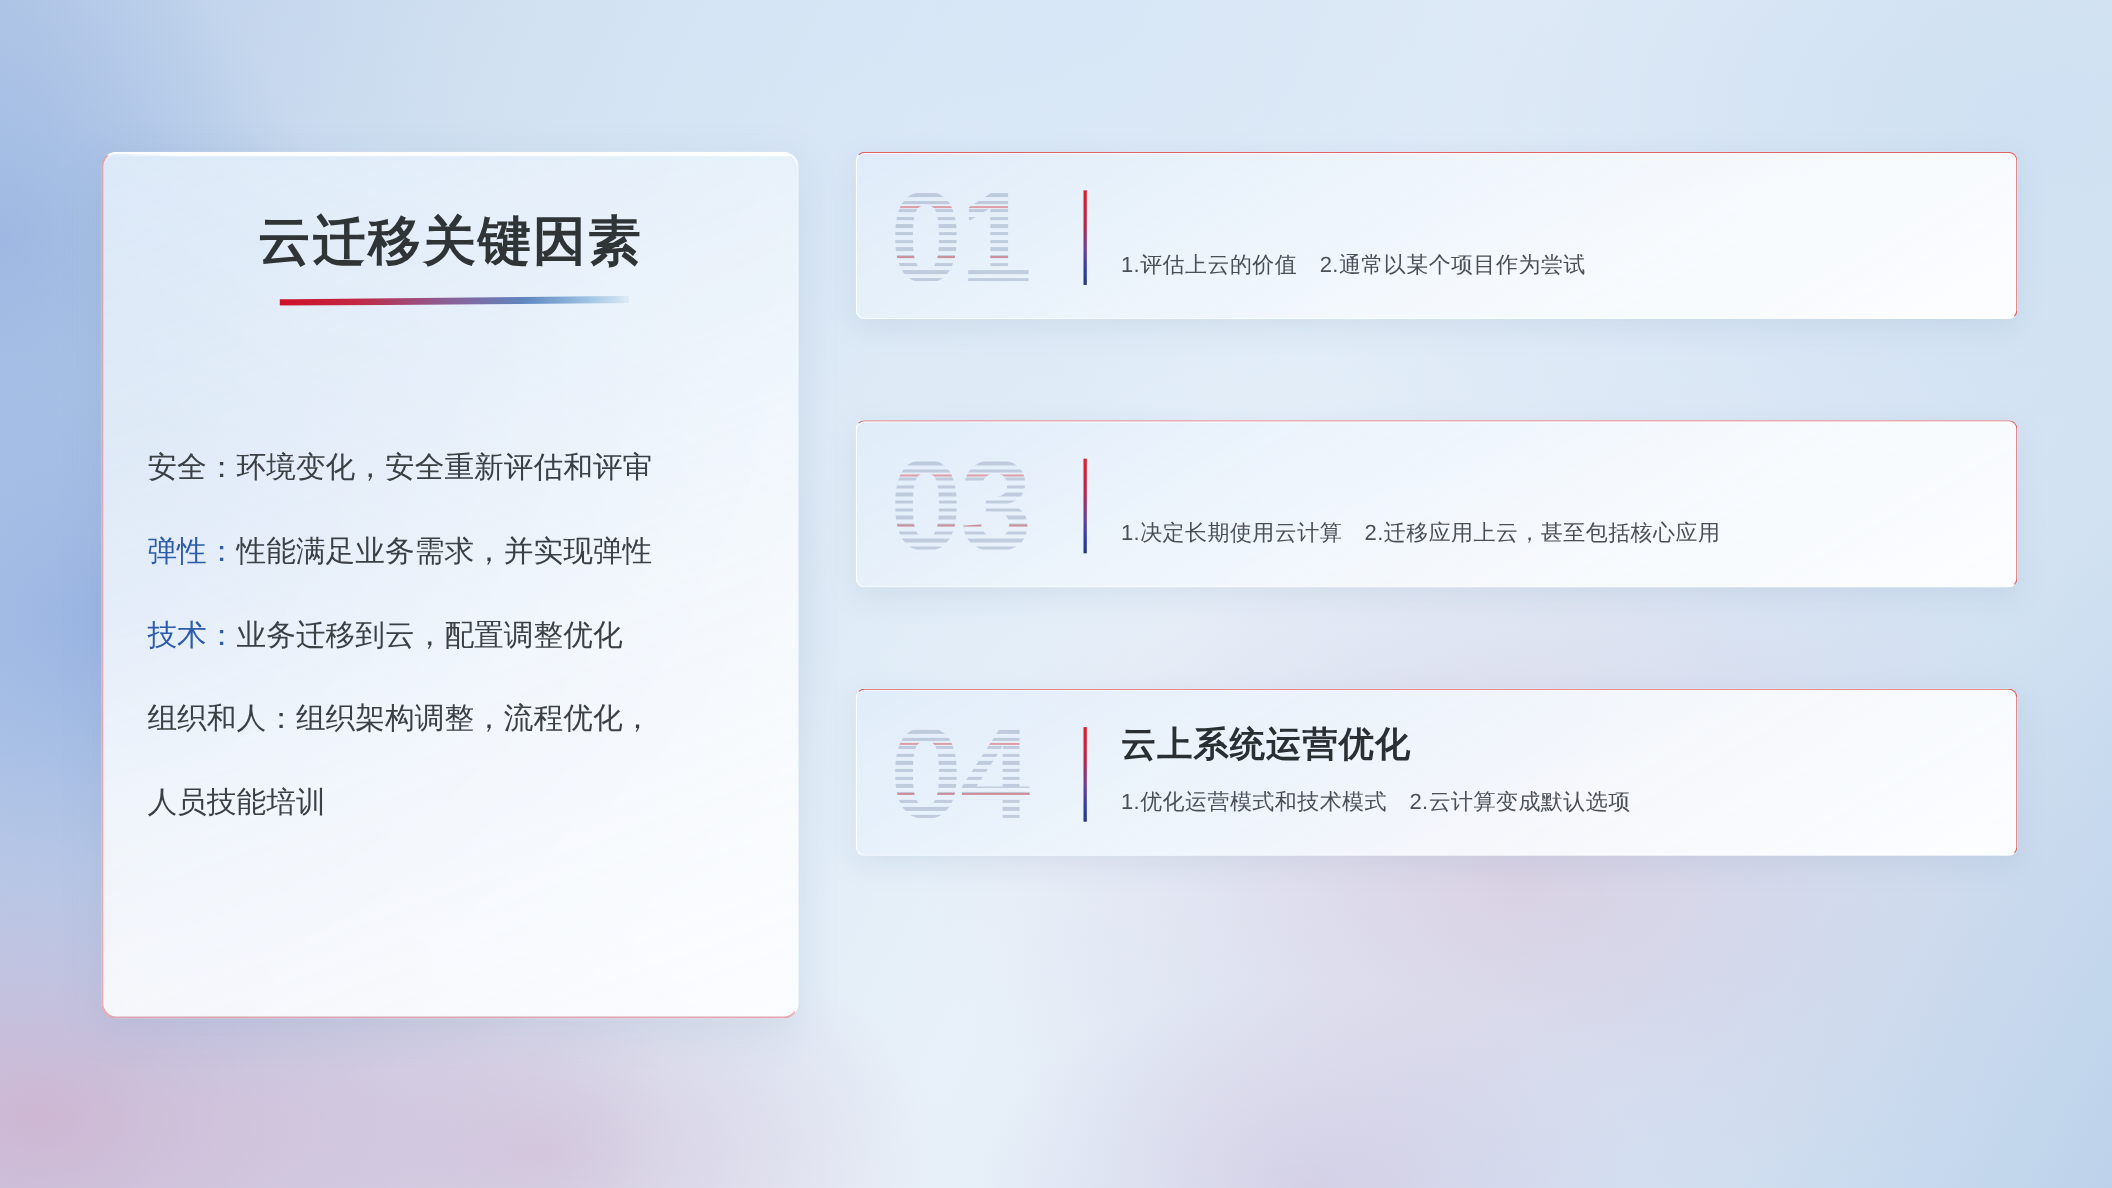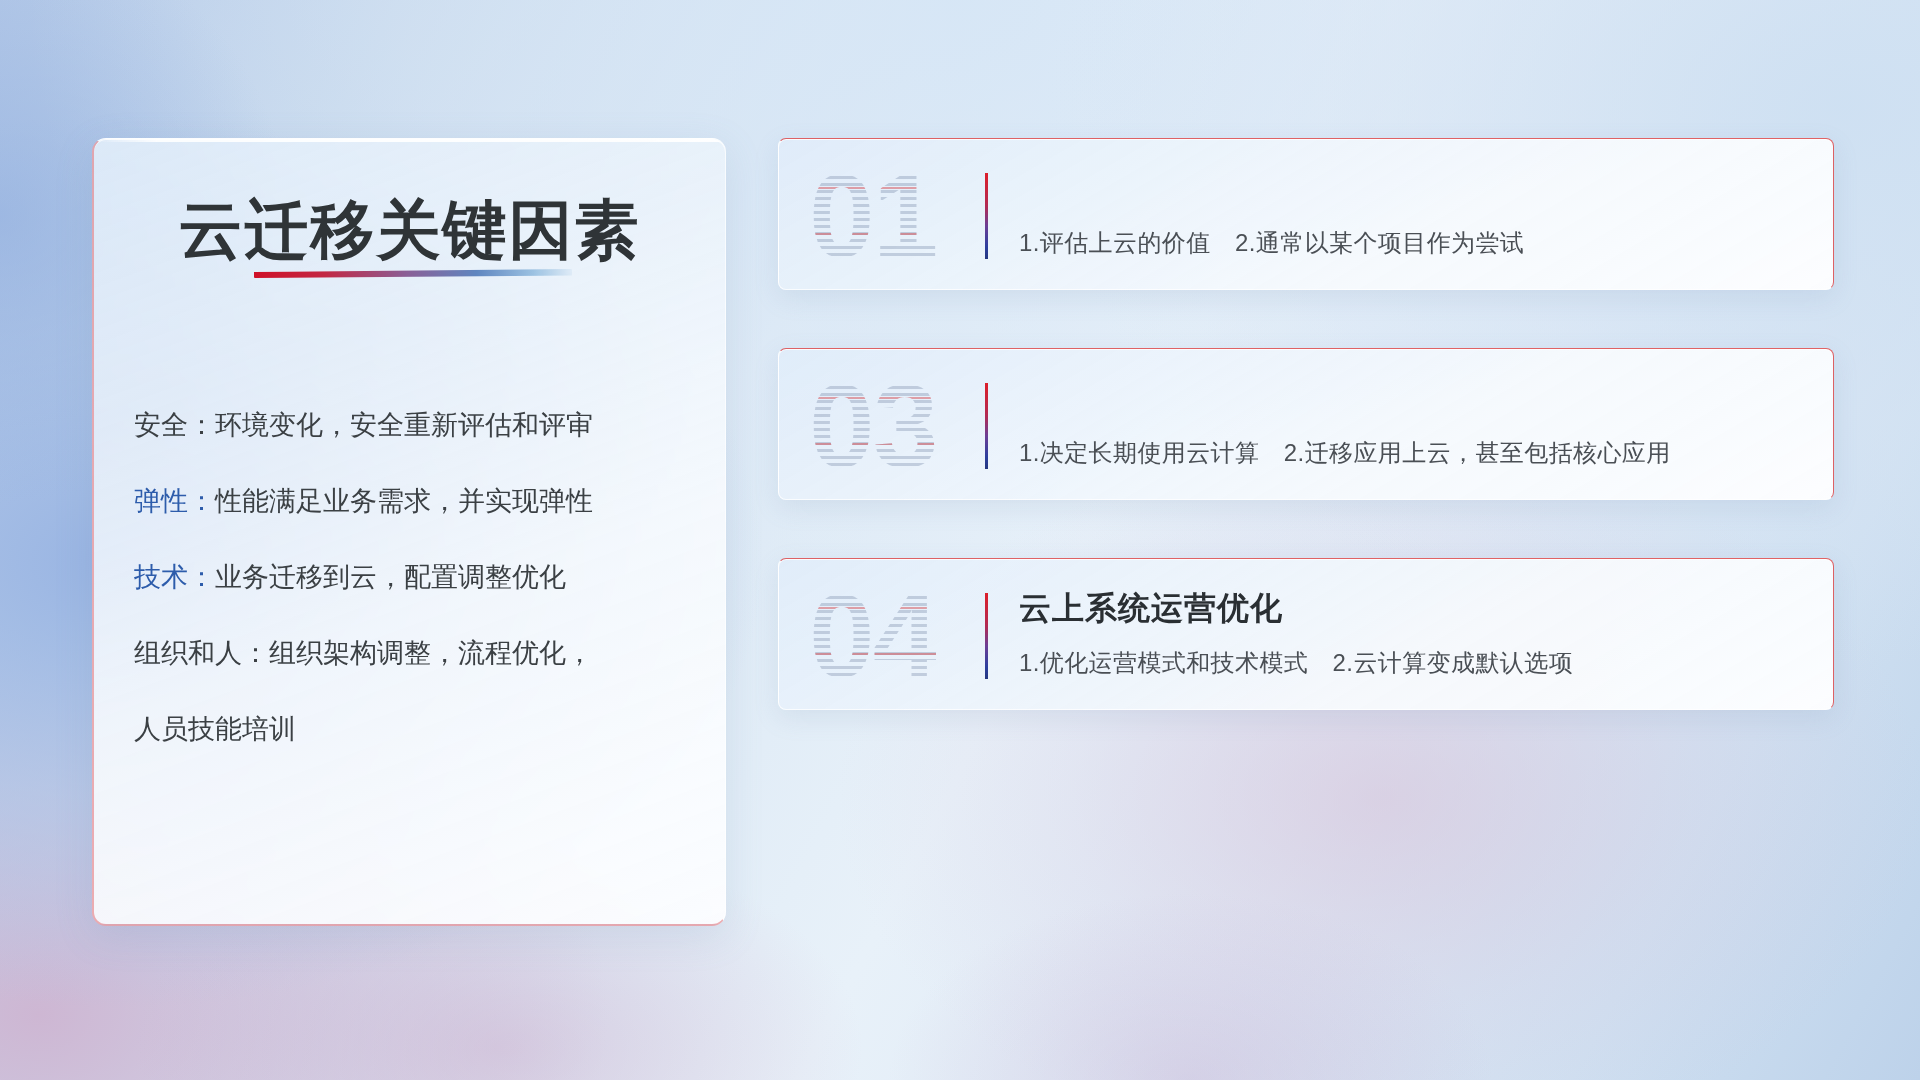--- a/index.html
+++ b/index.html
@@ -41,41 +41,41 @@
     backdrop-filter:blur(2px);
     overflow:hidden;
   }
   #left-panel::before{
     content:""; position:absolute; left:0; top:0; width:100%; height:3px;
     background:linear-gradient(90deg, rgba(224,108,116,0.0) 0%, rgba(255,255,255,0.9) 10%, rgba(255,255,255,0.9) 100%);
   }
   #panel-title{
     position:absolute; left:0; right:0; top:48px;
     text-align:center;
-    font-size:64px; font-weight:700; color:#2f3437; letter-spacing:2px;
+    font-size:48px; font-weight:700; color:#2f3437; letter-spacing:2px;
   }
   #title-underline{
     position:absolute; left:160px; top:130px; width:318px; height:9px;
     border-radius:1px;
     background:linear-gradient(90deg,#cf1028 0%,#c32743 22%,#8a5f96 48%,#5f86c0 70%,#9cc2e2 88%,rgba(190,215,236,0.25) 100%);
     clip-path:polygon(0 34%,100% 0,100% 72%,0 100%);
   }
   #factor-list{
     position:absolute; left:40px; top:248px; right:26px;
   }
   .factor-row{
     font-size:27px; line-height:76px; color:#3b4044; white-space:nowrap;
   }
   .factor-key{ color:#2d5cab; }
   .factor-key.neutral{ color:#3b4044; }
 
   
   #cards{ position:absolute; left:778px; top:138px; width:1056px; }
   .card{
-    position:relative; height:152px; margin-bottom:58px;
+    position:relative; height:152px; margin-bottom:92px;
     border-radius:8px;
     background:linear-gradient(150deg, rgba(224,236,249,0.92) 0%, rgba(236,244,252,0.88) 30%, rgba(247,250,253,0.93) 62%, rgba(253,254,255,0.97) 100%);
     border:1px solid rgba(255,255,255,0.8);
     border-top:1.6px solid rgba(219,72,74,0.85);
     border-right:1.6px solid rgba(219,72,74,0.85);
     box-shadow:0 8px 26px rgba(110,140,180,0.14), inset 0 1px 0 rgba(255,255,255,0.85);
     overflow:hidden;
   }
   .card:last-child{ margin-bottom:12px; }
   .card-num{
@@ -109,21 +109,21 @@
   .card-accent{
     position:absolute; left:206px; top:34px; width:3px; height:86px;
     background:linear-gradient(180deg,#dc1f2a 0%,#b32a52 38%,#6a3f96 62%,#2c3f9e 86%,#24377f 100%);
   }
   .card-title{
     position:absolute; left:240px; top:28px;
     font-size:32px; font-weight:700; color:#2a2f33; letter-spacing:1px;
   }
   .card-desc{
     position:absolute; left:240px; top:88px;
-    font-size:24px; color:#4a4f55; letter-spacing:0.4px; white-space:nowrap;
+    font-size:20px; color:#4a4f55; letter-spacing:0.4px; white-space:nowrap;
   }
 </style>
 </head>
 <body>
 
 <div id="slide-bg"></div>
 
 <section id="left-panel">
   <h1 id="panel-title">云迁移关键因素</h1>
   <div id="title-underline"></div>

